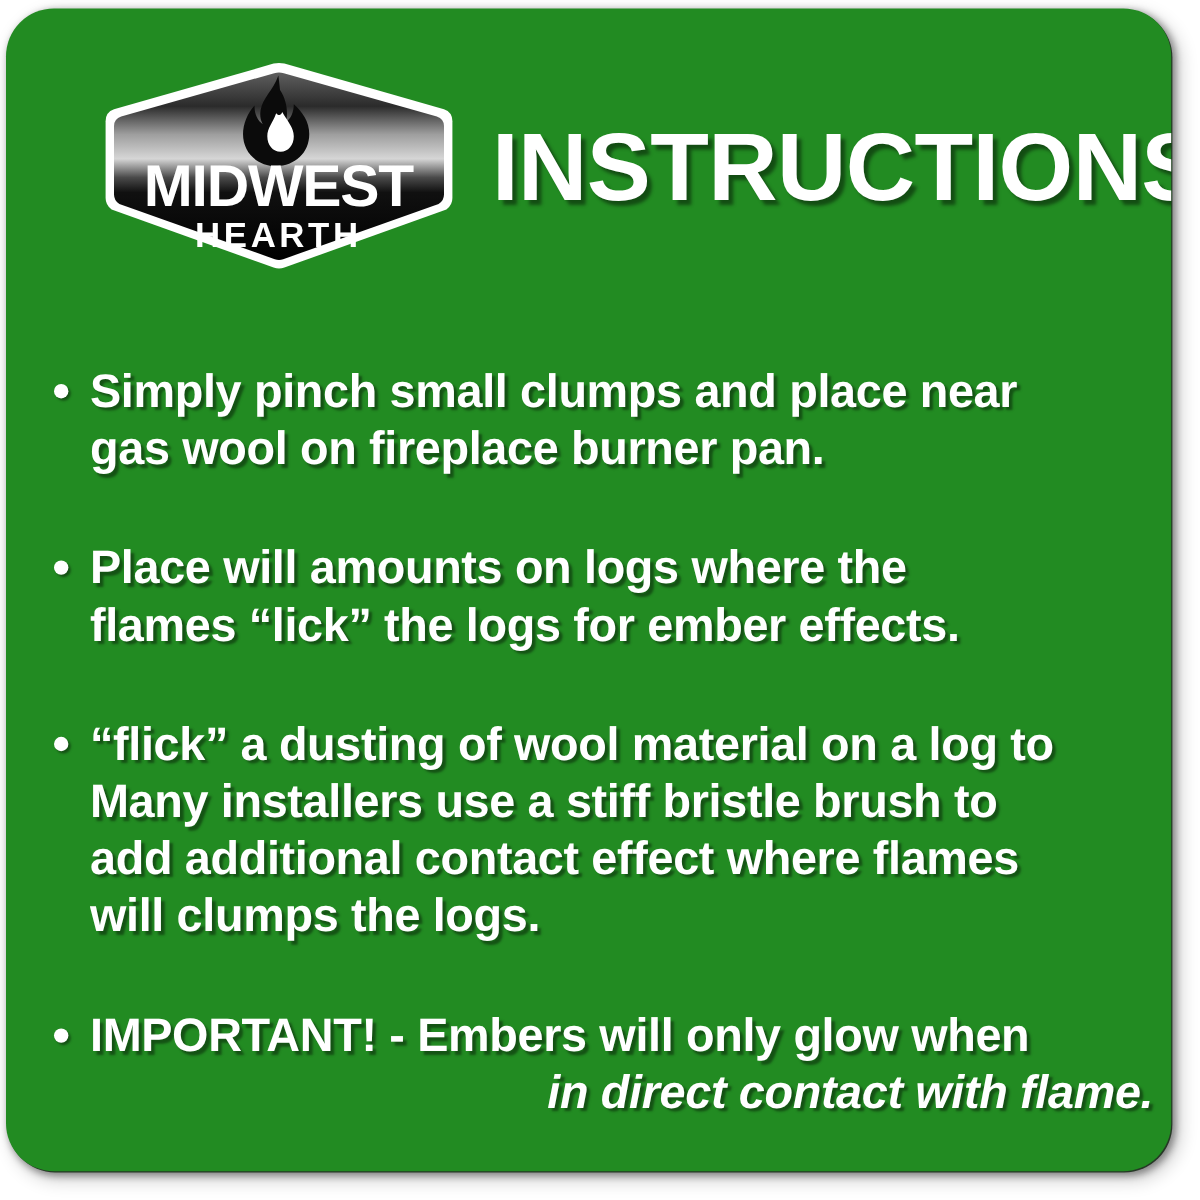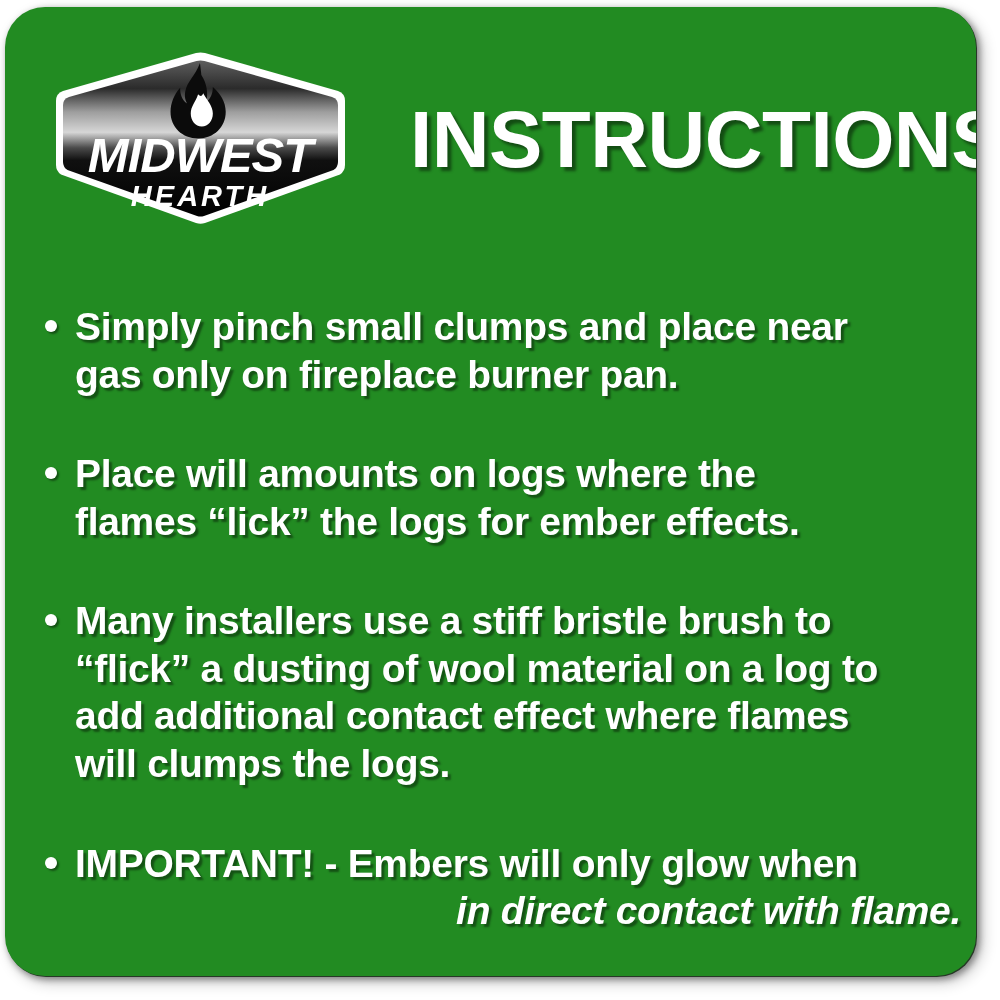--- a/index.html
+++ b/index.html
@@ -45,25 +45,24 @@
     position: absolute;
     left: 0;
     top: 0;
     width: 971px;
     height: 235px;
   }
 
   
   .logo-badge {
     position: absolute;
-    left: 48px;
+    left: 80px;
     top: 40px;
     width: 295px;
     height: 182px;
-    font-style: italic;
   }
   .logo-badge svg {
     display: block;
     width: 295px;
     height: 182px;
   }
 
   .page-title {
     position: absolute;
     left: 405px;
@@ -154,33 +153,33 @@
       </div>
 
       <div class="page-title">INSTRUCTIONS</div>
     </div>
 
     <div class="bullet-list">
 
       <div class="bullet-item">
         <span class="bullet-dot"></span>
         <span class="bullet-line">Simply pinch small clumps and place near</span>
-        <span class="bullet-line">gas only on fireplace burner pan.</span>
+        <span class="bullet-line">gas wool on fireplace burner pan.</span>
       </div>
 
       <div class="bullet-item">
         <span class="bullet-dot"></span>
         <span class="bullet-line">Place will amounts on logs where the</span>
         <span class="bullet-line">flames “lick” the logs for ember effects.</span>
       </div>
 
       <div class="bullet-item">
         <span class="bullet-dot"></span>
+        <span class="bullet-line">“flick” a dusting of wool material on a log to</span>
         <span class="bullet-line">Many installers use a stiff bristle brush to</span>
-        <span class="bullet-line">“flick” a dusting of wool material on a log to</span>
         <span class="bullet-line">add additional contact effect where flames</span>
         <span class="bullet-line">will clumps the logs.</span>
       </div>
 
       <div class="bullet-item important">
         <span class="bullet-dot"></span>
         <span class="bullet-line">IMPORTANT! - Embers will only glow when</span>
         <span class="bullet-line indent-right">in direct contact with flame.</span>
       </div>
 

